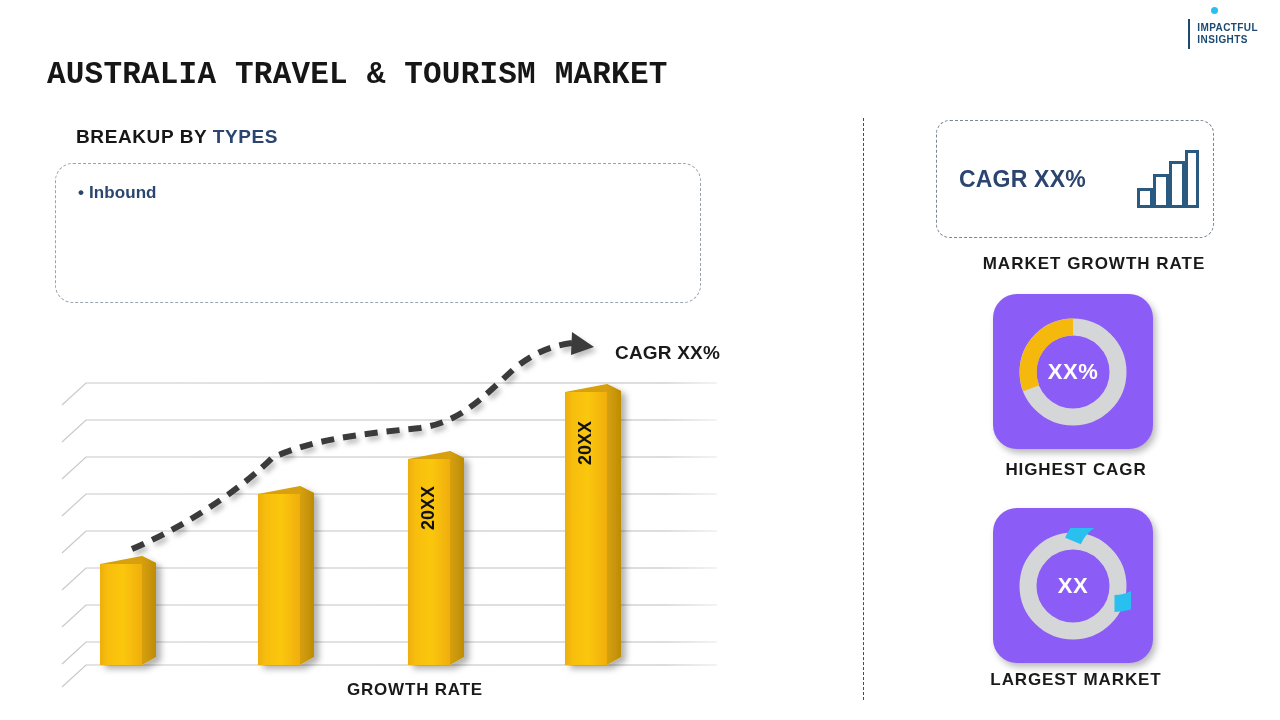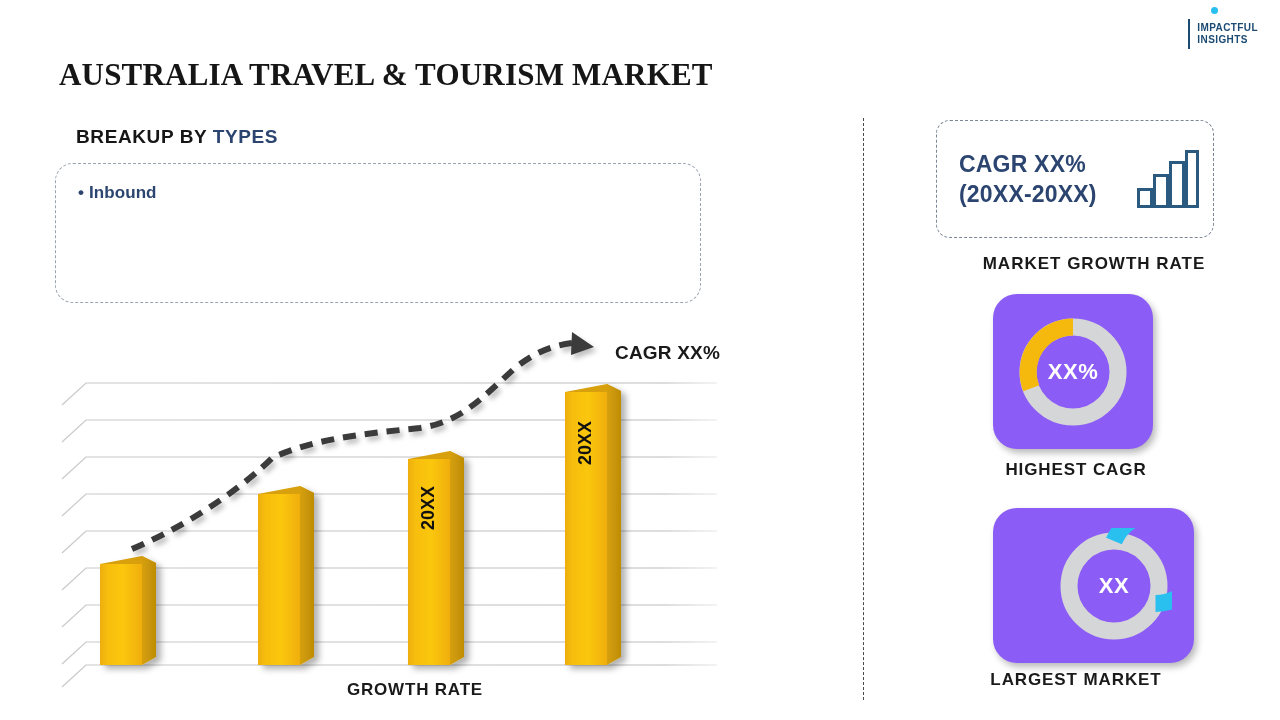--- a/index.html
+++ b/index.html
@@ -10,21 +10,21 @@
   
   .logo{position:absolute;top:14px;right:22px;display:flex;align-items:center;height:40px;}
   .logo-word{position:relative;font-size:36px;font-weight:700;color:#29C0F0;letter-spacing:-1px;line-height:36px;
              font-family:"DejaVu Sans",sans-serif;}
   .logo-dot{position:absolute;left:27px;top:-7px;width:7px;height:7px;border-radius:50%;background:#29C0F0;}
   .logo-bar{width:2px;height:30px;background:#1b4a73;margin:0 7px 0 4px;}
   .logo-tag{font-size:10px;font-weight:700;color:#1b4a73;line-height:12px;letter-spacing:.4px;}
 
   
   .page-title{position:absolute;left:47px;top:57px;font-size:31px;font-weight:700;color:#161616;letter-spacing:.2px;
-              font-family:Liberation Serif, serif;margin-left:12px;}
+              font-family:Liberation Mono, monospace;}
 
   
   .breakup-head{position:absolute;left:76px;top:126px;font-size:19px;font-weight:700;color:#161616;letter-spacing:.6px;}
   .breakup-head .accent{color:#2B4570;}
 
   
   .types-box{position:absolute;left:55px;top:163px;width:646px;height:140px;
              border:1.4px dashed #9aa3ad;border-radius:18px;box-sizing:border-box;background:#fff;}
   .types-list{margin:0;padding:14px 0 0 22px;list-style:none;}
   .types-list li{font-size:17px;font-weight:700;color:#2B4570;line-height:30px;letter-spacing:.1px;}
@@ -44,21 +44,21 @@
             border:1.4px dashed #7b8694;border-radius:14px;box-sizing:border-box;
             display:flex;align-items:center;justify-content:space-between;padding:0 14px 0 22px;}
   .cagr-text{font-size:23px;font-weight:700;color:#2B4570;line-height:30px;letter-spacing:.2px;}
   .cagr-icon{flex:0 0 auto;}
   .growth-caption{position:absolute;left:884px;top:254px;width:420px;text-align:center;
                   font-size:17px;font-weight:700;color:#1a1a1a;letter-spacing:1px;}
 
   .tile{position:absolute;width:160px;height:155px;border-radius:24px;background:#8b5cf6;
         box-shadow:3px 4px 7px rgba(0,0,0,.28);display:flex;align-items:center;justify-content:center;}
   .tile-1{left:993px;top:294px;}
-  .tile-2{left:993px;top:508px;padding-left:41px;}
+  .tile-2{left:993px;top:508px;}
   .tile-label{position:absolute;width:420px;text-align:center;font-size:17px;font-weight:700;color:#1a1a1a;letter-spacing:.9px;}
   .label-1{left:866px;top:460px;}
   .label-2{left:866px;top:670px;}
   .donut-wrap{position:relative;width:116px;height:116px;}
   .donut-wrap svg{position:absolute;inset:0;}
   .donut-val{position:absolute;inset:0;display:flex;align-items:center;justify-content:center;
              color:#ffffff;font-weight:700;font-size:22px;letter-spacing:.5px;}
 </style>
 </head>
 <body>
@@ -157,21 +157,20 @@
       <polygon points="512,2 534,17 511,25" fill="#3A3A3A"></polygon>
     </g>
   </svg>
 </div>
 <div class="cagr-callout">CAGR XX%</div>
 <div class="chart-xlabel">GROWTH RATE</div>
 
 <div class="cagr-box">
   <div class="cagr-text">
     <div>CAGR XX%</div>
-    <div>(20XX-20XX)</div>
   </div>
   <svg class="cagr-icon" width="62" height="58" viewBox="0 0 62 58">
     <rect x="1.5" y="39.5" width="13" height="17" fill="#fff" stroke="#2B5A80" stroke-width="3"></rect>
     <rect x="17.5" y="25.5" width="13" height="31" fill="#fff" stroke="#2B5A80" stroke-width="3"></rect>
     <rect x="33.5" y="12.5" width="13" height="44" fill="#fff" stroke="#2B5A80" stroke-width="3"></rect>
     <rect x="49.5" y="1.5" width="11" height="55" fill="#fff" stroke="#2B5A80" stroke-width="3"></rect>
   </svg>
 </div>
 <div class="growth-caption">MARKET GROWTH RATE</div>
 

